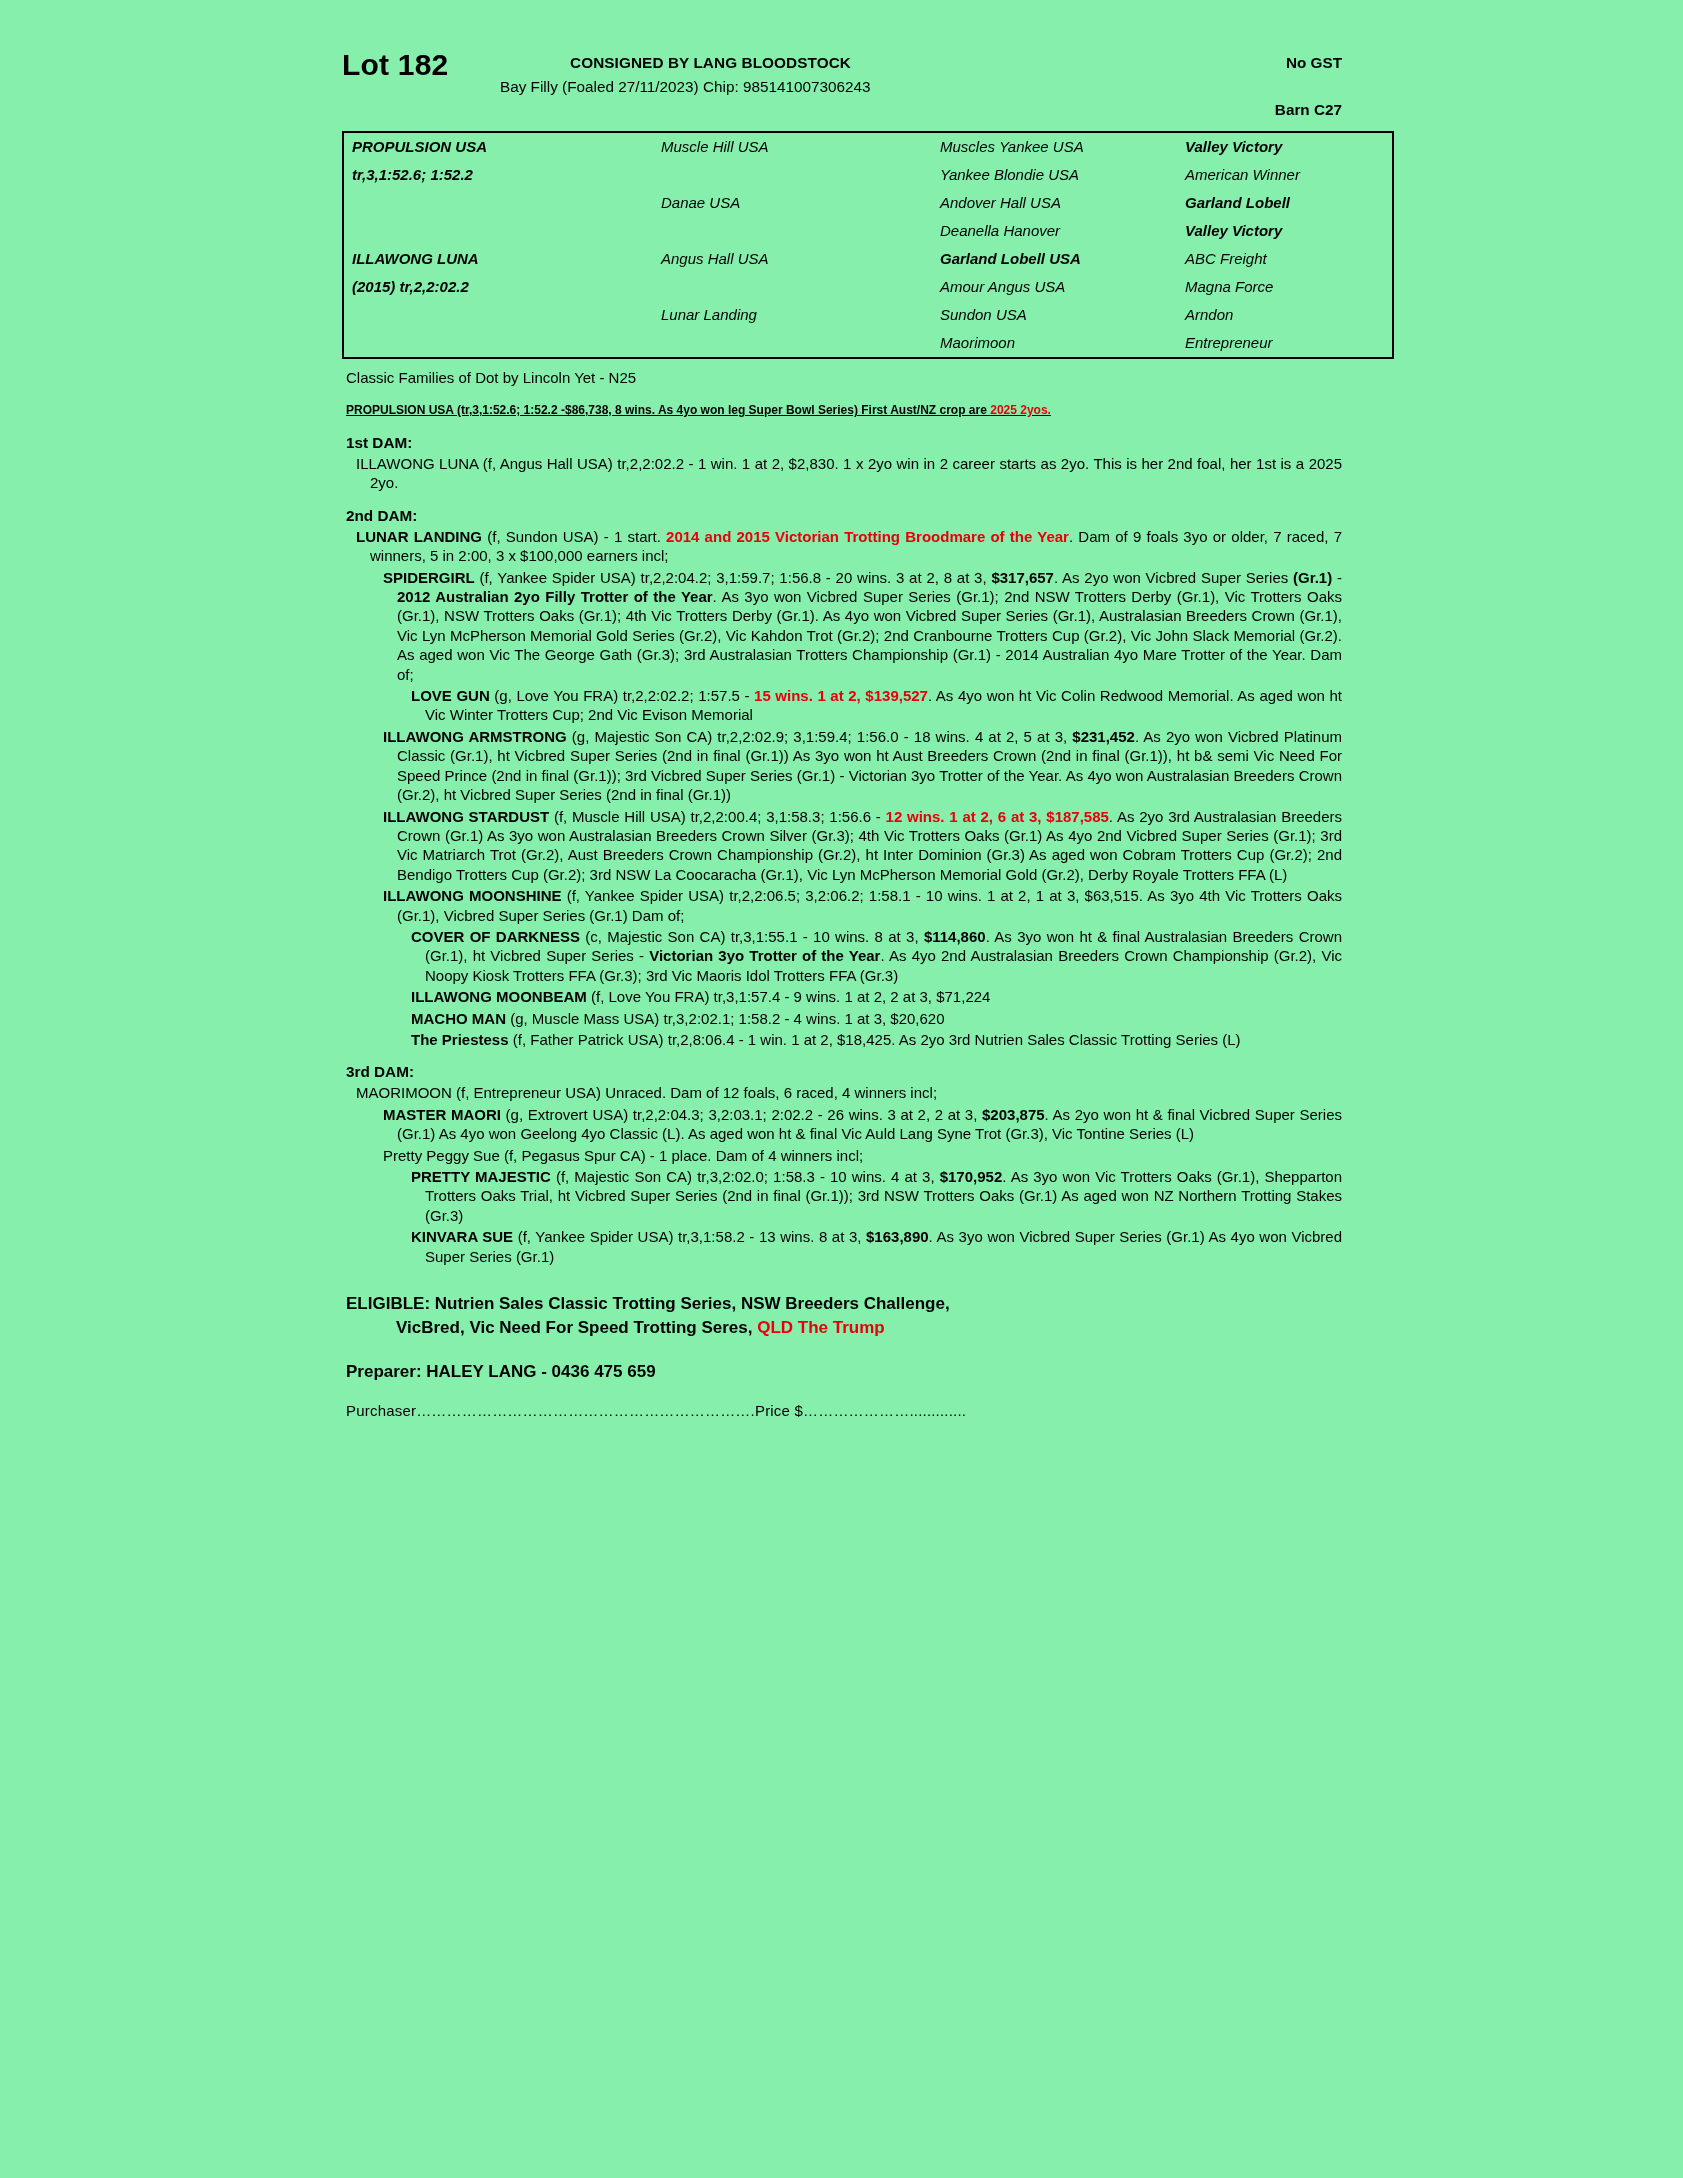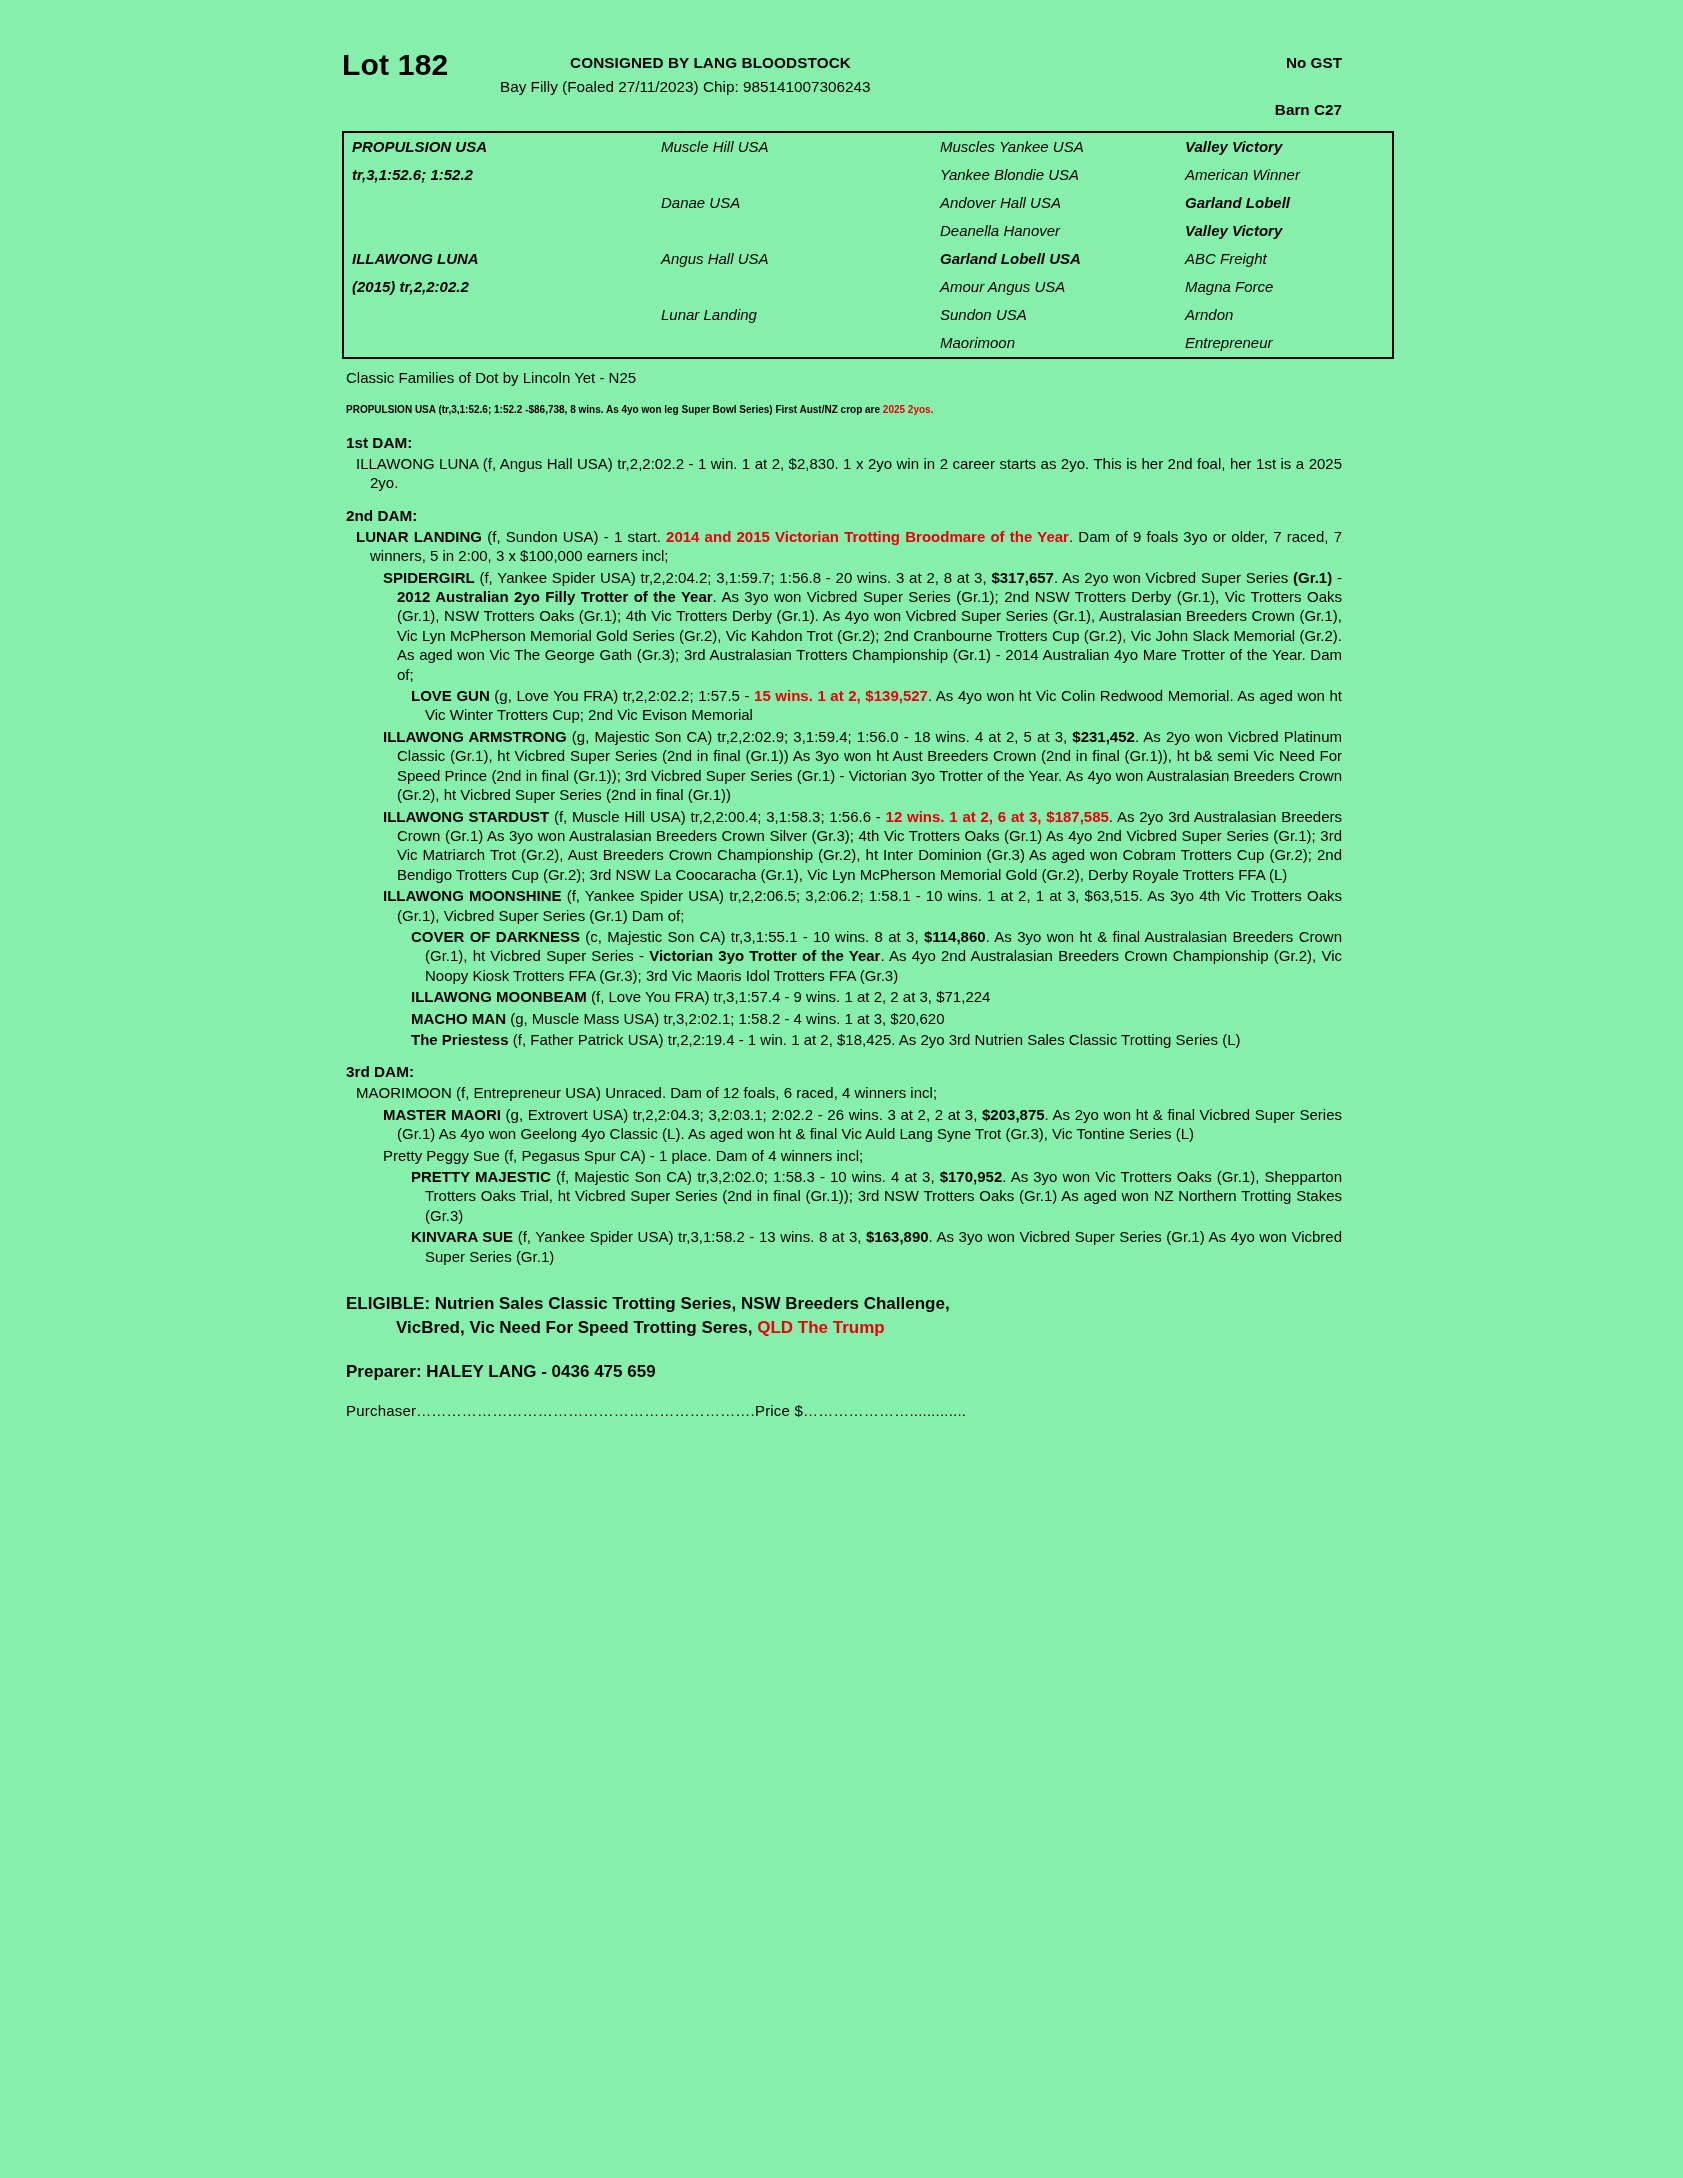--- a/index.html
+++ b/index.html
@@ -87,25 +87,26 @@
   .ped .c4 { width: 203px; }
   .b { font-weight: bold; }
 
   
   .classic {
     font-size: 15px;
     margin-top: 10px;
     padding-left: 4px;
   }
   .sireline {
-    font-size: 10px;
+    font-size: 12px;
     font-weight: bold;
     margin-top: 14px;
     line-height: 20px;
     padding-left: 4px;
+    text-decoration: underline;
   }
   .red { color: #e8000b; }
   .dam-head {
     font-size: 15.3px;
     font-weight: bold;
     margin-top: 14px;
     padding-left: 4px;
   }
   p.blk {
     font-size: 15px;
@@ -228,21 +229,21 @@
     <p class="blk hang2"><span class="b">ILLAWONG STARDUST</span><span> (f, Muscle Hill USA) tr,2,2:00.4; 3,1:58.3; 1:56.6 - </span><span class="b red">12 wins. 1 at 2, 6 at 3, $187,585</span><span>. As 2yo 3rd Australasian Breeders Crown (Gr.1) As 3yo won Australasian Breeders Crown Silver (Gr.3); 4th Vic Trotters Oaks (Gr.1) As 4yo 2nd Vicbred Super Series (Gr.1); 3rd Vic Matriarch Trot (Gr.2), Aust Breeders Crown Championship (Gr.2), ht Inter Dominion (Gr.3) As aged won Cobram Trotters Cup (Gr.2); 2nd Bendigo Trotters Cup (Gr.2); 3rd NSW La Coocaracha (Gr.1), Vic Lyn McPherson Memorial Gold (Gr.2), Derby Royale Trotters FFA (L)</span></p>
 
     <p class="blk hang2"><span class="b">ILLAWONG MOONSHINE</span><span> (f, Yankee Spider USA) tr,2,2:06.5; 3,2:06.2; 1:58.1 - 10 wins. 1 at 2, 1 at 3, $63,515. As 3yo 4th Vic Trotters Oaks (Gr.1), Vicbred Super Series (Gr.1) Dam of;</span></p>
 
     <p class="blk hang3"><span class="b">COVER OF DARKNESS</span><span> (c, Majestic Son CA) tr,3,1:55.1 - 10 wins. 8 at 3, </span><span class="b">$114,860</span><span>. As 3yo won ht &amp; final Australasian Breeders Crown (Gr.1), ht Vicbred Super Series - </span><span class="b">Victorian 3yo Trotter of the Year</span><span>. As 4yo 2nd Australasian Breeders Crown Championship (Gr.2), Vic Noopy Kiosk Trotters FFA (Gr.3); 3rd Vic Maoris Idol Trotters FFA (Gr.3)</span></p>
 
     <p class="blk hang3"><span class="b">ILLAWONG MOONBEAM</span><span> (f, Love You FRA) tr,3,1:57.4 - 9 wins. 1 at 2, 2 at 3, $71,224</span></p>
 
     <p class="blk hang3"><span class="b">MACHO MAN</span><span> (g, Muscle Mass USA) tr,3,2:02.1; 1:58.2 - 4 wins. 1 at 3, $20,620</span></p>
 
-    <p class="blk hang3"><span class="b">The Priestess</span><span> (f, Father Patrick USA) tr,2,2:19.4 - 1 win. 1 at 2, $18,425. As 2yo 3rd Nutrien Sales Classic Trotting Series (L)</span></p>
+    <p class="blk hang3"><span class="b">The Priestess</span><span> (f, Father Patrick USA) tr,2,8:06.4 - 1 win. 1 at 2, $18,425. As 2yo 3rd Nutrien Sales Classic Trotting Series (L)</span></p>
 
 
     <div class="dam-head">3rd DAM:</div>
     <p class="blk hang1">MAORIMOON (f, Entrepreneur USA) Unraced. Dam of 12 foals, 6 raced, 4 winners incl;</p>
 
     <p class="blk hang2"><span class="b">MASTER MAORI</span><span> (g, Extrovert USA) tr,2,2:04.3; 3,2:03.1; 2:02.2 - 26 wins. 3 at 2, 2 at 3, </span><span class="b">$203,875</span><span>. As 2yo won ht &amp; final Vicbred Super Series (Gr.1) As 4yo won Geelong 4yo Classic (L). As aged won ht &amp; final Vic Auld Lang Syne Trot (Gr.3), Vic Tontine Series (L)</span></p>
 
     <p class="blk hang2"><span>Pretty Peggy Sue</span><span> (f, Pegasus Spur CA) - 1 place. Dam of 4 winners incl;</span></p>
 
     <p class="blk hang3"><span class="b">PRETTY MAJESTIC</span><span> (f, Majestic Son CA) tr,3,2:02.0; 1:58.3 - 10 wins. 4 at 3, </span><span class="b">$170,952</span><span>. As 3yo won Vic Trotters Oaks (Gr.1), Shepparton Trotters Oaks Trial, ht Vicbred Super Series (2nd in final (Gr.1)); 3rd NSW Trotters Oaks (Gr.1) As aged won NZ Northern Trotting Stakes (Gr.3)</span></p>

